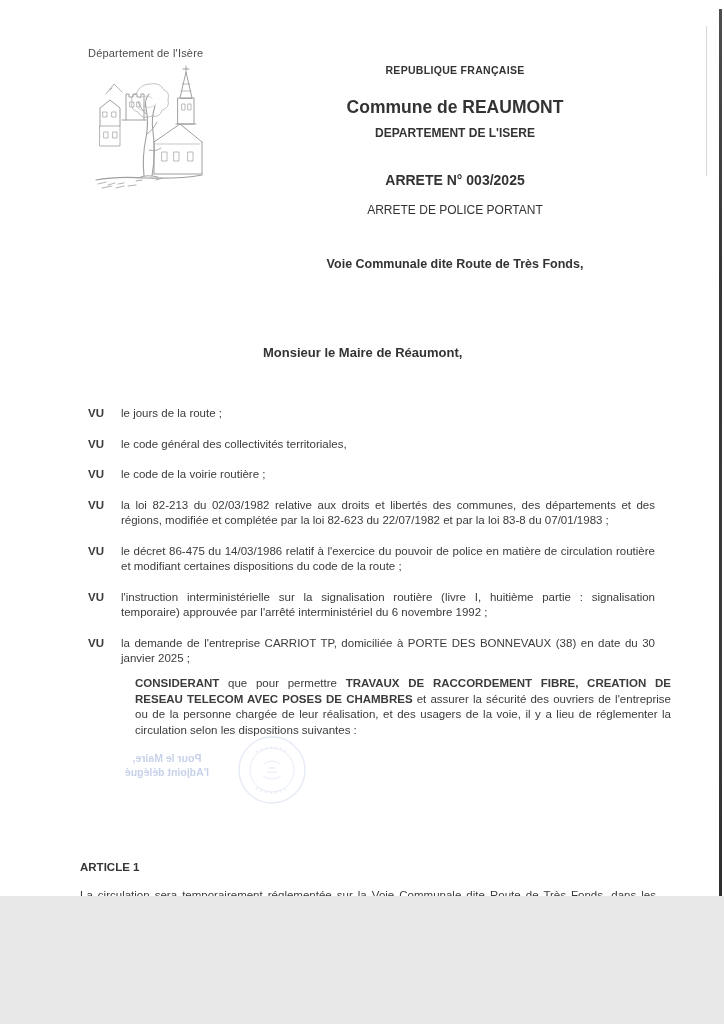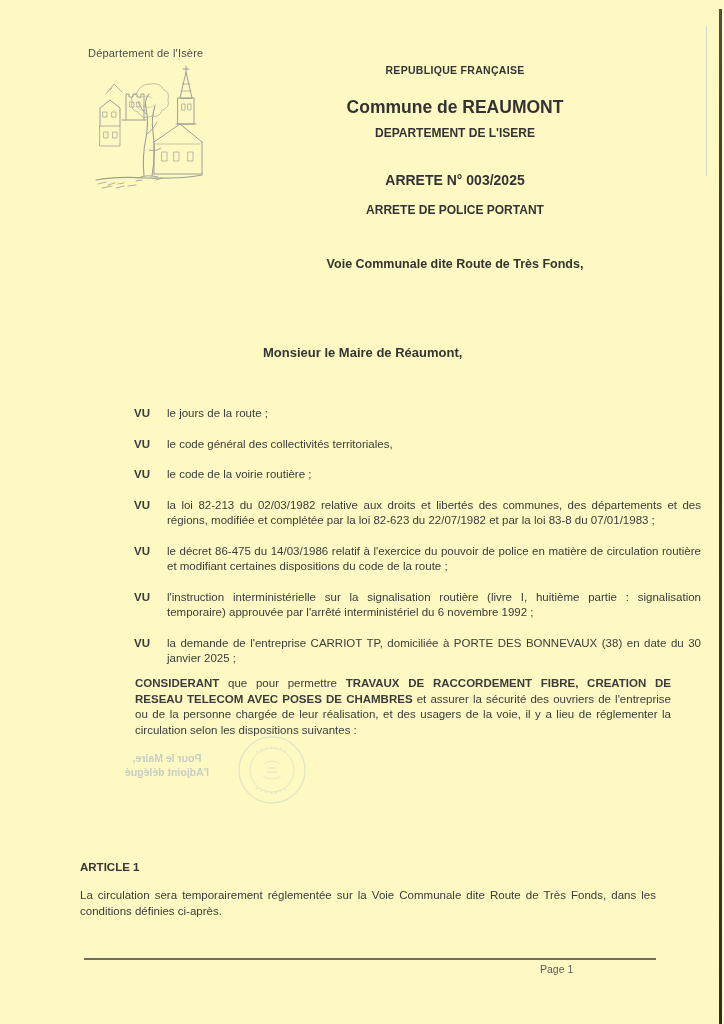--- a/index.html
+++ b/index.html
@@ -1,23 +1,23 @@
 <!DOCTYPE html>
 <html><head>
 <meta charset="utf-8">
 <style>
   * { margin: 0; padding: 0; box-sizing: border-box; }
   html, body { background: #e8e8e8; }
   body { font-family: "Liberation Sans", sans-serif; }
   .page {
     position: relative;
     width: 724px;
-    height: 1024px;
+    height: 896px;
     margin: 0 auto;
-    background: #fef9c3;
+    background: #ffffff;
     color: #3a3a3a;
     overflow: hidden;
   }
   .abs { position: absolute; }
 
   
   .scan-edge-right {
     position: absolute; top: 9px; right: 2px; bottom: 0; width: 3px;
     background: linear-gradient(to bottom, #3a3a3a, #1f1f1f 30%, #242424 80%, #161616);
     opacity: .9;
@@ -28,28 +28,28 @@
   }
 
   
   .dept-label { top: 47px; left: 88px; font-size: 11px; color: #4c4c4c; letter-spacing: .2px; }
   .sketch { top: 64px; left: 92px; width: 114px; height: 128px; }
   .center-col { left: 255px; width: 400px; text-align: center; color: #333; }
   .republique   { top: 64px;  font-size: 10.5px; font-weight: bold; letter-spacing: .3px; }
   .commune      { top: 97px;  font-size: 17.5px; font-weight: bold; }
   .departement  { top: 126px; font-size: 12px;   font-weight: bold; }
   .arrete-num   { top: 172px; font-size: 14px;   font-weight: bold; }
-  .subject      { top: 200px; font-size: 12px;   font-weight: bold; line-height: 20px; }
+  .subject      { top: 200px; font-size: 12px;   font-weight: normal; line-height: 20px; }
   .location     { top: 254px; font-size: 12.5px; font-weight: bold; line-height: 21px; }
 
   .salutation { top: 345px; left: 263px; font-size: 13px; font-weight: bold; color: #333; }
 
   
   .bodytext { font-size: 11.5px; line-height: 15.5px; text-align: justify; color: #3b3b3b; }
-  .vu-list { top: 406px; left: 88px; width: 567px; margin-left: 46px; }
+  .vu-list { top: 406px; left: 88px; width: 567px; }
   .vu-item { display: grid; grid-template-columns: 33px 1fr; margin-bottom: 15px; }
   .vu-label { font-weight: bold; }
   .considerant { top: 676px; left: 119px; width: 536px; margin-left: 16px; }
   .b { font-weight: bold; }
 
   
   .stamp-circle { top: 734px; left: 236px; width: 72px; height: 72px; opacity: .55; }
   .stamp-text {
     top: 751px; left: 112px; width: 110px;
     font-size: 10.5px; font-weight: bold; line-height: 14px;

